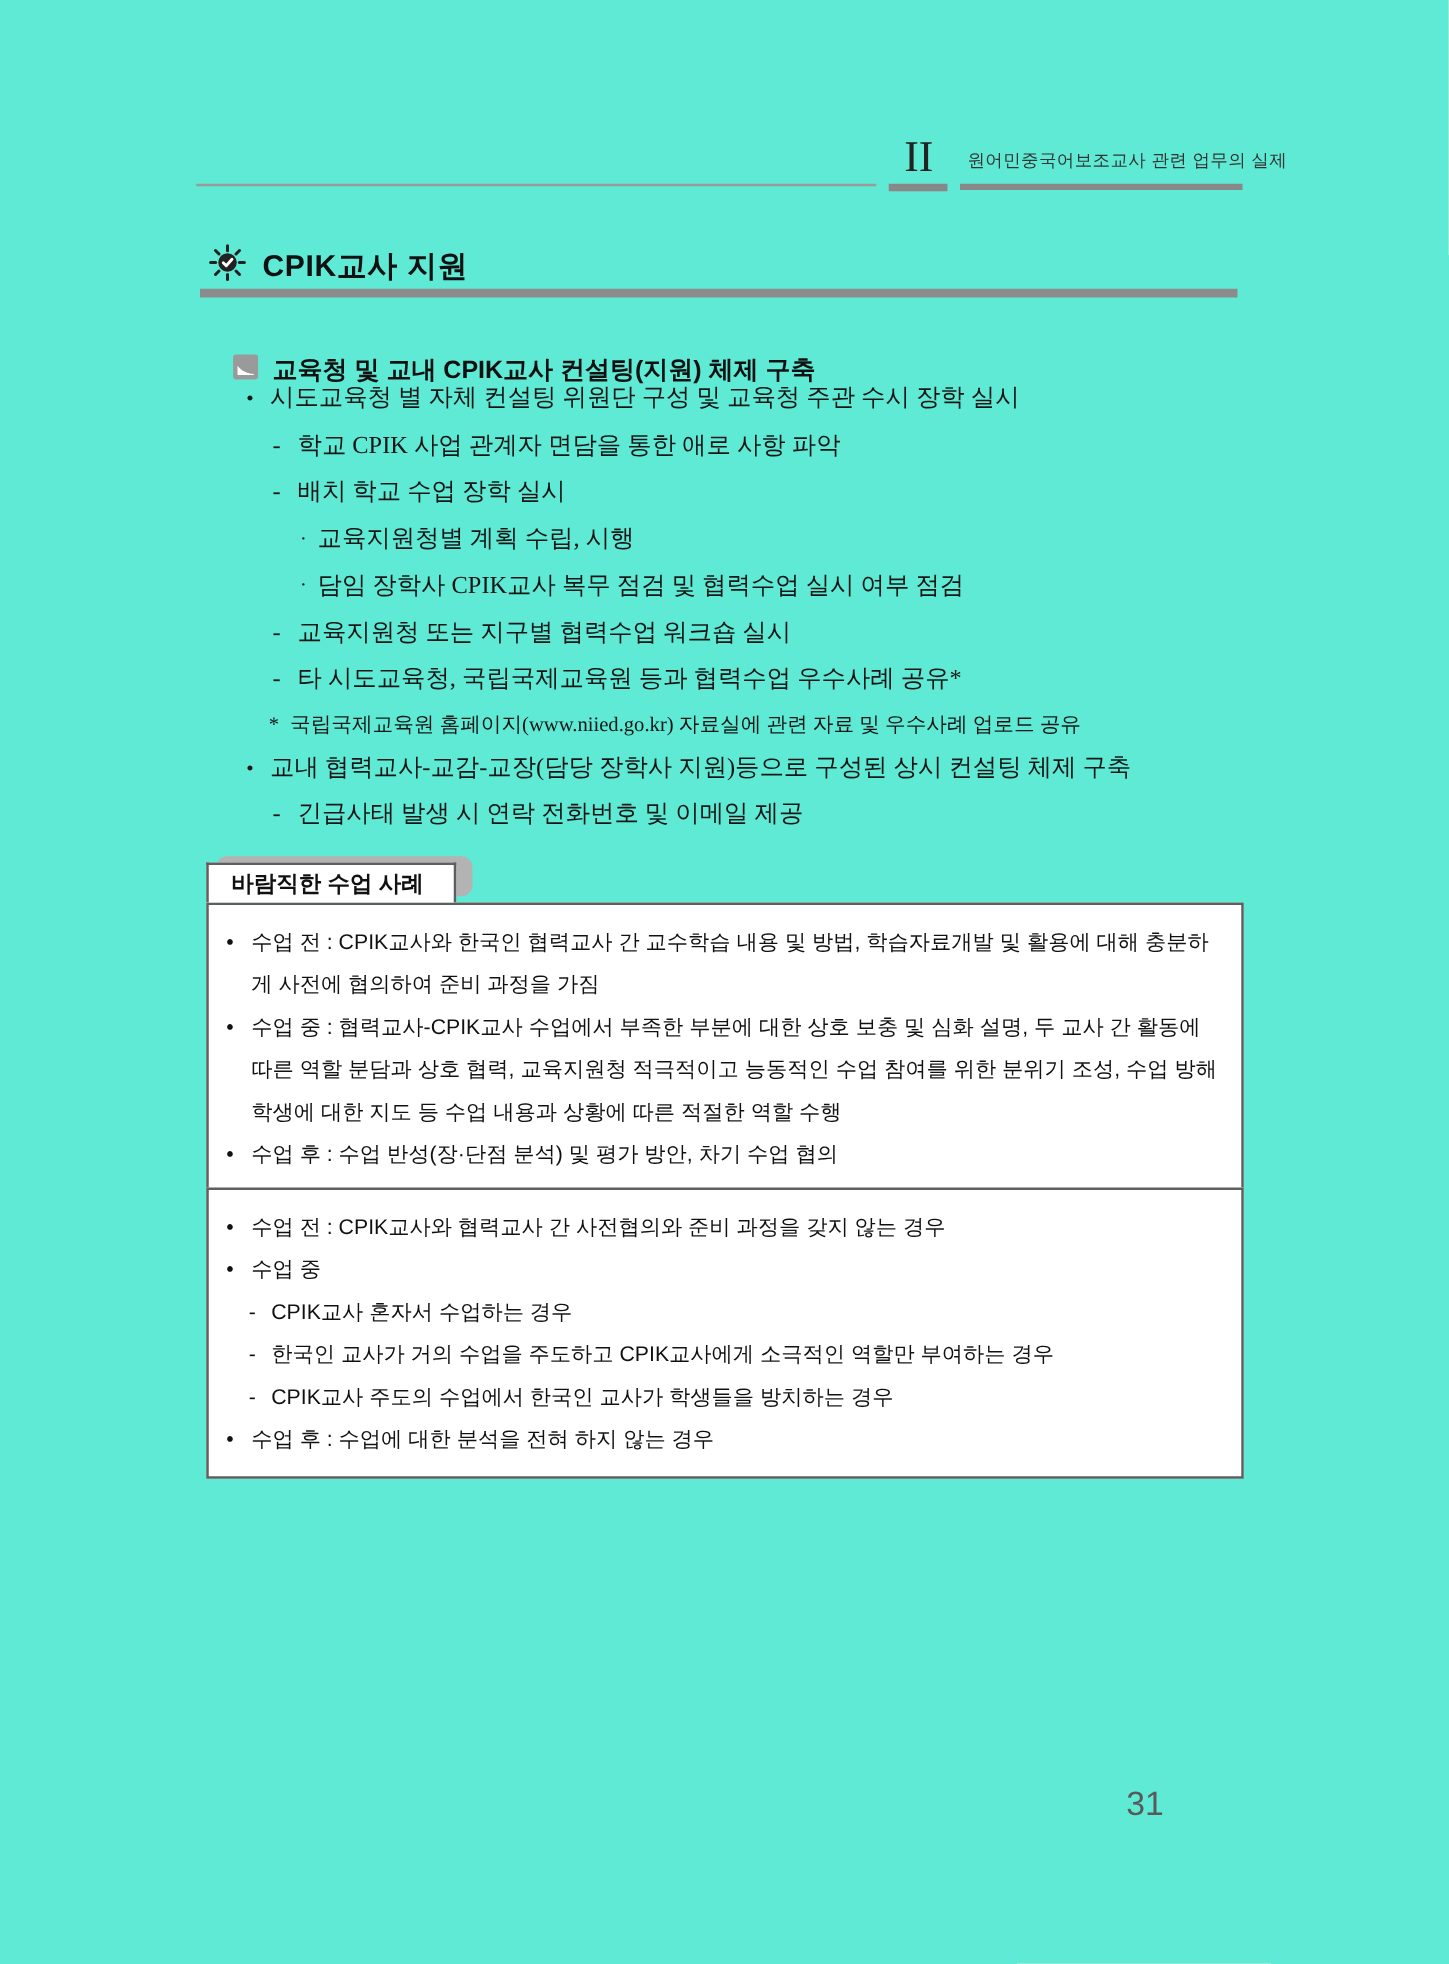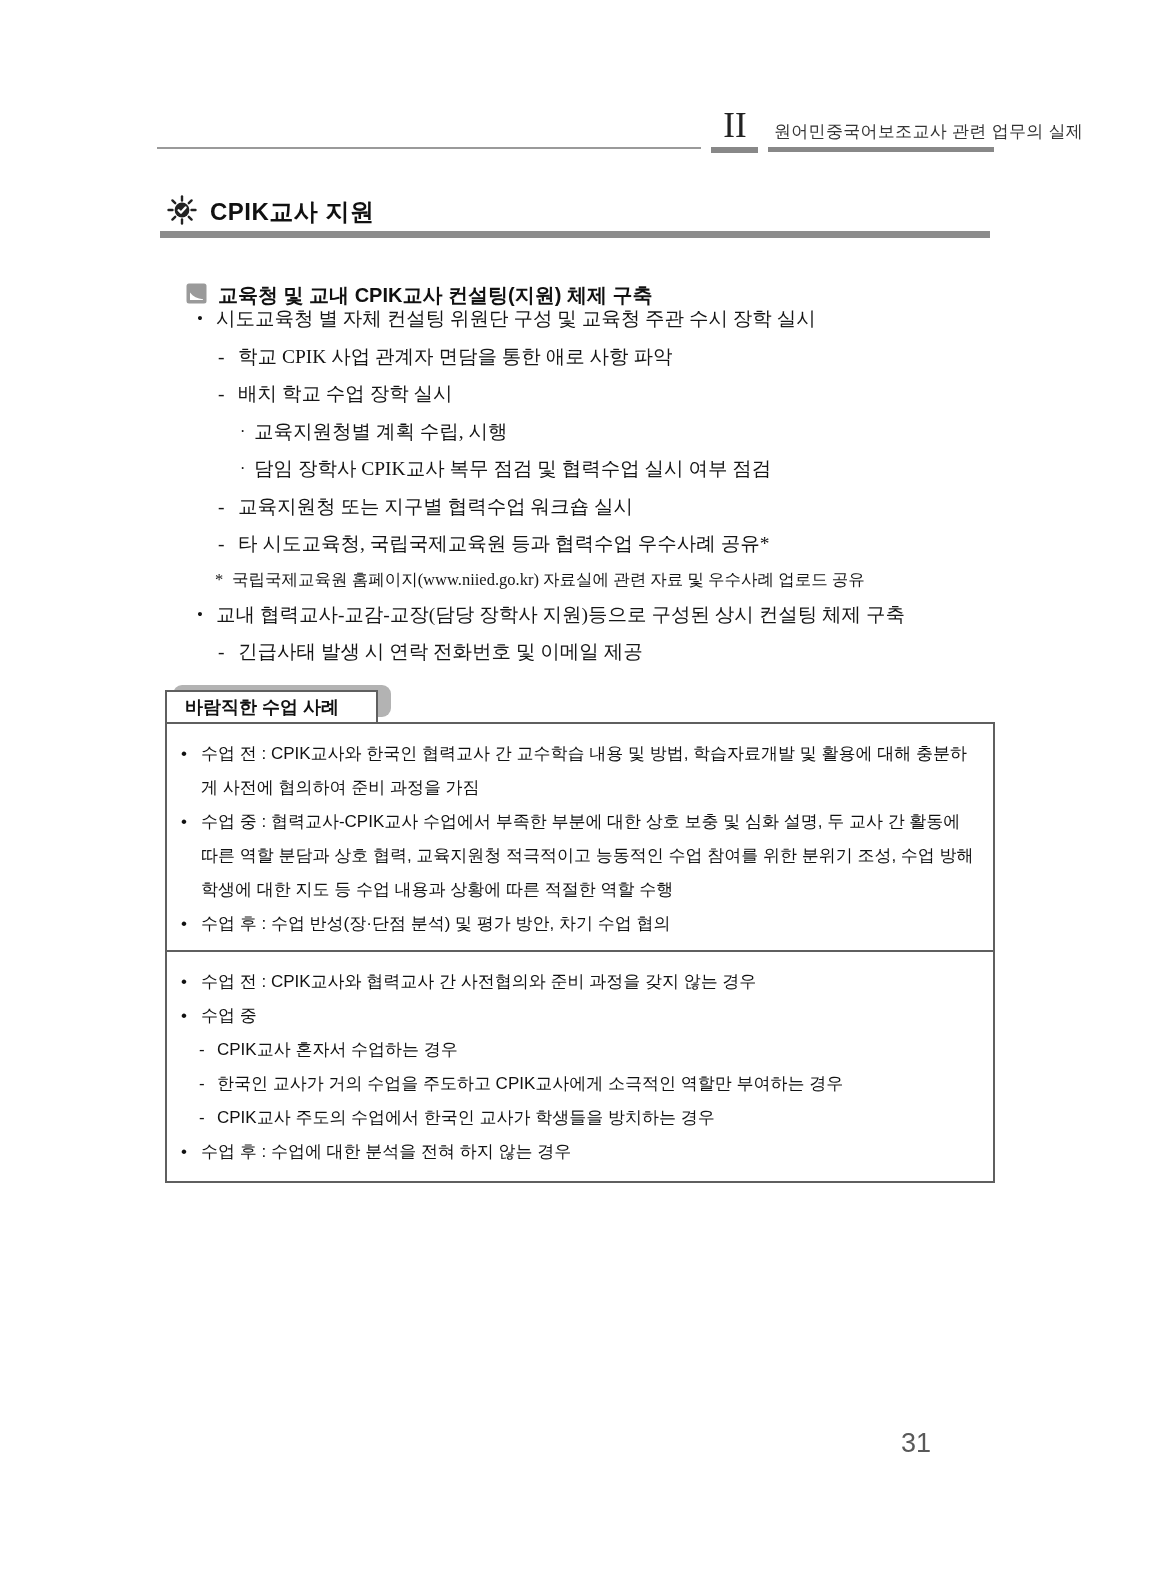--- a/index.html
+++ b/index.html
@@ -1,31 +1,31 @@
 <!DOCTYPE html>
 <html><head>
 <meta charset="utf-8">
 <style>
   html,body { margin:0; padding:0; background:#e8e8e8; }
   .page {
     position:relative;
     width:1159px; height:1571px;
     margin:0 auto;
-    background:#ffffff;
+    background:#5eead4;
     font-family:"Liberation Sans", sans-serif;
     color:#1a1a1a;
     overflow:hidden;
   }
 
   
   .hdr-thinline { position:absolute; left:157px; top:147px; width:544px; height:2px; background:#9a9a9a; }
   .hdr-numeral  { position:absolute; left:711px; top:106px; width:48px; text-align:center;
                   font-family:"Liberation Serif", serif; font-size:35px; line-height:40px; color:#222; }
   .hdr-numeral-bar { position:absolute; left:711px; top:147px; width:47px; height:6px; background:#888; }
-  .hdr-title    { position:absolute; left:774px; top:120px; font-size:17px; letter-spacing:0.3px; color:#333; white-space:nowrap; }
+  .hdr-title    { position:absolute; left:774px; top:120px; font-size:14px; letter-spacing:0.3px; color:#333; white-space:nowrap; }
   .hdr-title-bar{ position:absolute; left:768px; top:147px; width:226px; height:5px; background:#888; }
 
   
   .section-title { position:absolute; left:167px; top:195px; display:flex; align-items:center; gap:13px; }
   .section-title .txt { font-size:24px; font-weight:bold; letter-spacing:0.5px; color:#111; }
   .section-bar  { position:absolute; left:160px; top:231px; width:830px; height:7px; background:#8c8c8c; }
 
   
   .subsection { position:absolute; left:186px; top:258px; display:flex; align-items:center; gap:11px;margin-top:24px; }
   .subsection .txt { font-size:20px; font-weight:bold; color:#111; }
@@ -41,21 +41,21 @@
   .fnote { padding-left:55px; font-size:16.5px; line-height:33px; }
   .fnote .mk { width:17px; }
 
   
   .casebox { position:absolute; left:165px; width:830px; }
   .cb1 { top:690px; } .cb2 { top:950px; }
   .tab { position:relative; display:inline-block; height:32px; margin-left:0; }
   .tab-shadow { position:absolute; left:8px; top:-5px; right:-13px; bottom:5px;
                 background:#b3b3b3; border-radius:9px; }
   .tab-front  { position:relative; background:#fff; border:2px solid #5f5f5f; border-bottom:none;
-                height:30px; line-height:30px; padding:0 37px 0 18px;
+                height:30px; line-height:30px; padding:0 24px 0 18px;
                 font-size:18px; font-weight:bold; color:#111; white-space:nowrap; }
   .box-body { border:2px solid #5f5f5f; background:#fff; padding:13px 12px 12px 14px; }
   .box-item { display:flex; font-size:17px; line-height:34px; color:#111; }
   .box-item .mk { flex:0 0 20px; text-align:left; }
   .box-item .tx { flex:1; }
   .box-item.ind { margin-left:18px; }
   .box-item.ind .mk { flex:0 0 18px; }
 
   
   .page-num { position:absolute; left:884px; top:1428px; width:64px; text-align:center;

